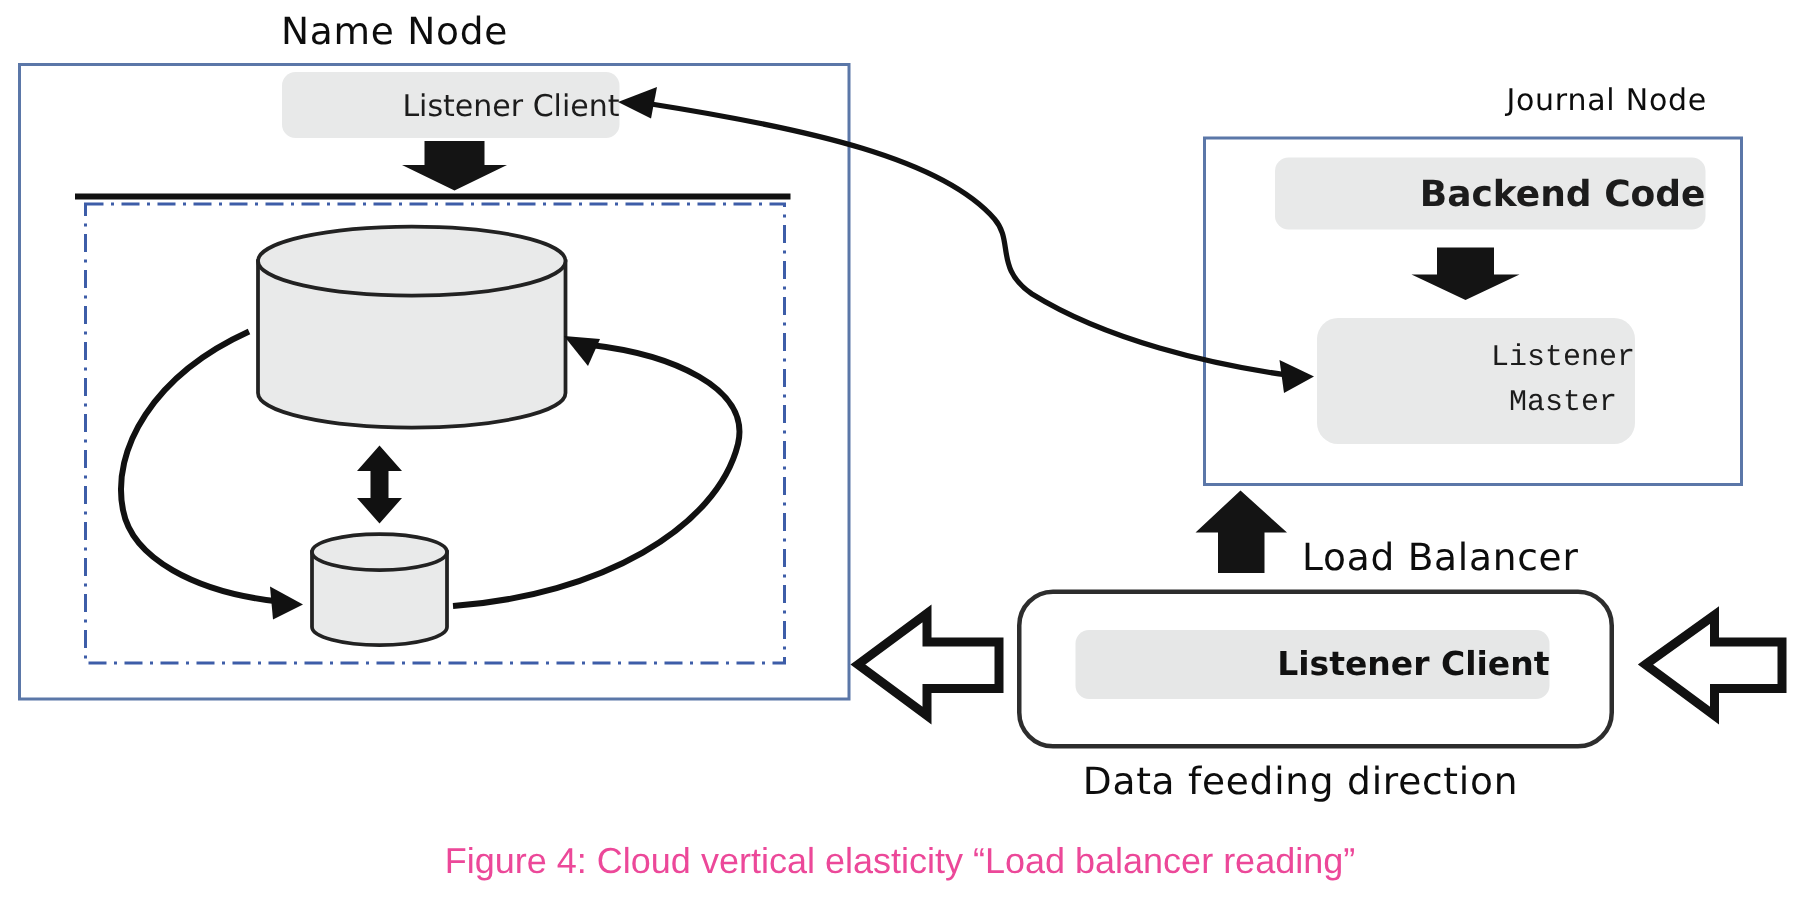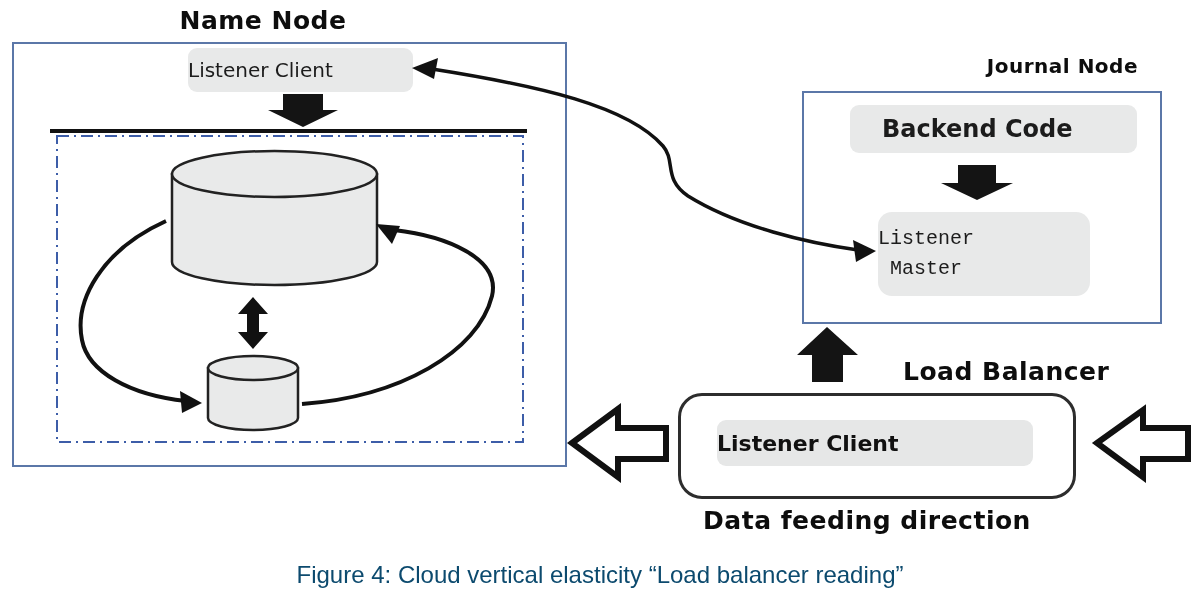--- a/index.html
+++ b/index.html
@@ -1,39 +1,39 @@
 <!DOCTYPE html>
 <html><head>
 <meta charset="utf-8">
 <style>
   html,body{margin:0;padding:0;background:#ffffff;}
   body{width:1200px;height:612px;position:relative;overflow:hidden;
        font-family:"DejaVu Sans",sans-serif;color:#111;}
   .abs{position:absolute;}
   .box-border{border:2px solid #5b77a8;background:transparent;}
   .gray-pill{background:#e8e9e9;border-radius:9px;display:flex;
-             align-items:center;justify-content:flex-start;text-align:center;color:#1c1c1c;}
-  .bold-title{font-weight:700;color:#0d0d0d;letter-spacing:0.5px;white-space:nowrap;}
+             align-items:center;justify-content:flex-end;text-align:center;color:#1c1c1c;}
+  .bold-title{font-weight:400;color:#0d0d0d;letter-spacing:0.5px;white-space:nowrap;}
   #name-node-title{left:158px;top:6px;width:210px;font-size:25px;text-align:center;}
   #name-node-box{left:12px;top:42px;width:551px;height:421px;}
   #lc-top{left:188px;top:48px;width:225px;height:44px;font-size:20px;}
   #journal-node-title{left:888px;top:54px;width:250px;font-size:20px;text-align:right;}
   #journal-node-box{left:802px;top:91px;width:356px;height:229px;}
   #backend-code{left:850px;top:105px;width:255px;height:48px;font-size:24px;font-weight:600;padding-left:32px;}
   #listener-master{left:878px;top:212px;width:212px;height:84px;font-size:20px;
                    border-radius:14px;white-space:pre-line;line-height:1.5;font-family:Liberation Mono, monospace;}
-  #load-balancer-label{left:868px;top:357px;font-size:25px;margin-left:35px;}
+  #load-balancer-label{left:868px;top:357px;font-size:25px;}
   #feed-container{left:678px;top:393px;width:392px;height:100px;background:#fff;
                   border:3px solid #2d2d2d;border-radius:24px;}
   #feed-gray{left:717px;top:420px;width:316px;height:46px;font-size:22px;
              font-weight:700;background:#e6e7e7;color:#111;}
   #feed-label{left:692px;top:506px;width:350px;font-size:25px;text-align:center;}
   #memory-label{left:192px;top:208px;width:165px;font-size:26px;text-align:center;color:#1c1c1c;}
   #caption{left:0;top:561px;width:1200px;text-align:center;font-size:24px;
-           font-family:"Liberation Sans",sans-serif;color:#0c4a6e;}
+           font-family:"Liberation Sans",sans-serif;color:#ec4899;}
   #diagram-svg{left:0;top:0;pointer-events:none;}
 </style>
 </head>
 <body>
 
 <div class="abs bold-title" id="name-node-title">Name Node</div>
 
 <div class="abs box-border" id="name-node-box"></div>
 
 <div class="abs gray-pill" id="lc-top">

